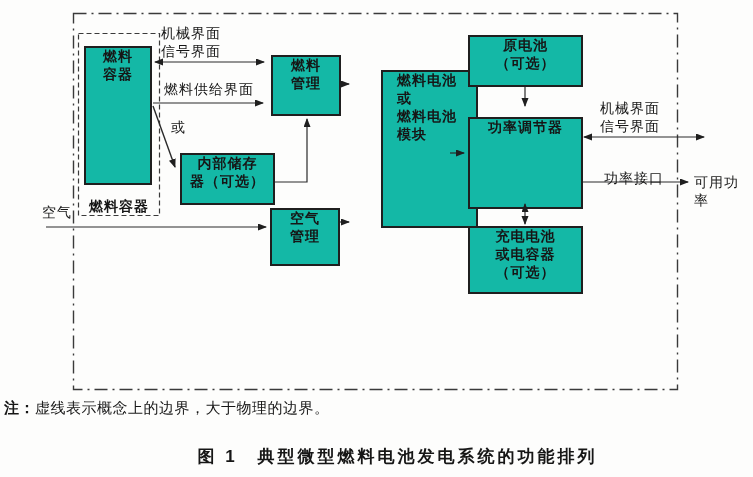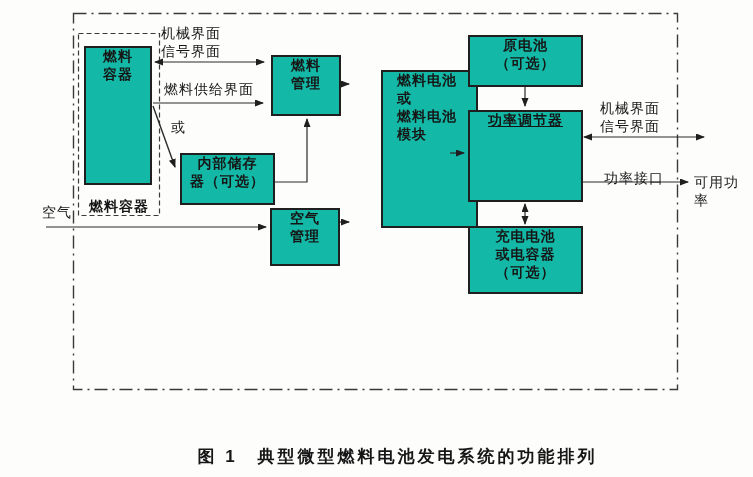--- a/index.html
+++ b/index.html
@@ -93,21 +93,21 @@
 或
 燃料电池
 模块</span>
   </div>
 
   <div class="box" style="left:468px;top:35px;width:115px;height:52px;">
     <span>原电池
 （可选）</span>
   </div>
 
-  <div class="box" style="left:468px;top:110px;width:115px;height:92px;text-decoration:underline;">
+  <div class="box" style="left:468px;top:117px;width:115px;height:92px;">
     <span>功率调节器</span>
   </div>
 
   <div class="box" style="left:468px;top:226px;width:115px;height:68px;">
     <span>充电电池
 或电容器
 （可选）</span>
   </div>
 
   <div class="lbl" style="left:161px;top:25px;">机械界面
@@ -122,16 +122,19 @@
   <div class="group-lbl" style="left:89px;top:198px;">燃料容器</div>
 
   <div class="lbl" style="left:600px;top:100px;">机械界面
 信号界面</div>
 
   <div class="lbl" style="left:604px;top:170px;">功率接口</div>
 
   <div class="lbl" style="left:694px;top:174px;">可用功率</div>
 
 
+  <div id="note">
+    <span class="note-prefix">注：</span><span>虚线表示概念上的边界，大于物理的边界。</span>
+  </div>
 
   <div id="caption">图 1　典型微型燃料电池发电系统的功能排列</div>
 
 </div>
 
 </body></html>

